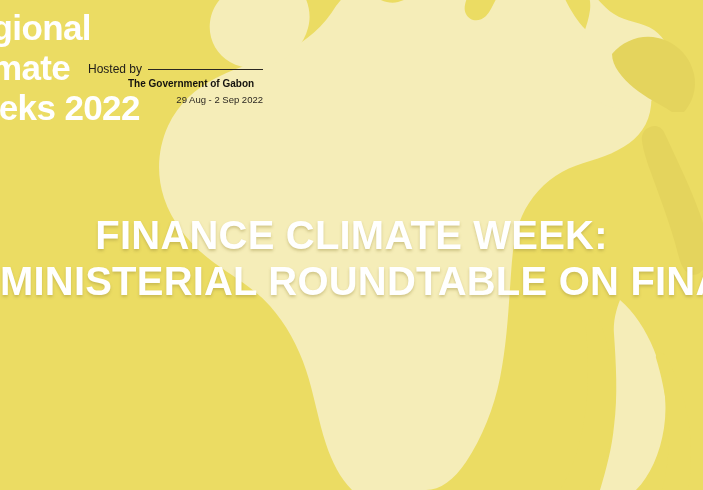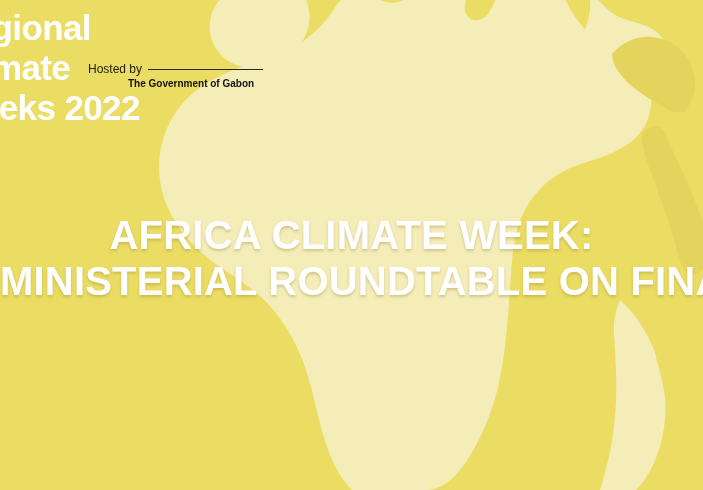--- a/index.html
+++ b/index.html
@@ -222,20 +222,21 @@
     <div class="logo-line">Climate</div>
     <div class="logo-line">Weeks 2022</div>
   </div>
 
   <div id="hosted-block">
     <div id="hosted-row">
       <span id="hosted-label">Hosted by</span>
       <span id="hosted-rule"></span>
     </div>
     <div id="host-name">The Government of Gabon</div>
+    <div id="host-dates">29 Aug - 2 Sep 2022</div>
   </div>
 
   <div id="title-block">
-    <div class="title-line">AFRICA CLIMATE WEEK:</div>
+    <div class="title-line">FINANCE CLIMATE WEEK:</div>
     <div class="title-line">MINISTERIAL ROUNDTABLE ON FINANCE</div>
   </div>
 
 </div>
 
 </body></html>

